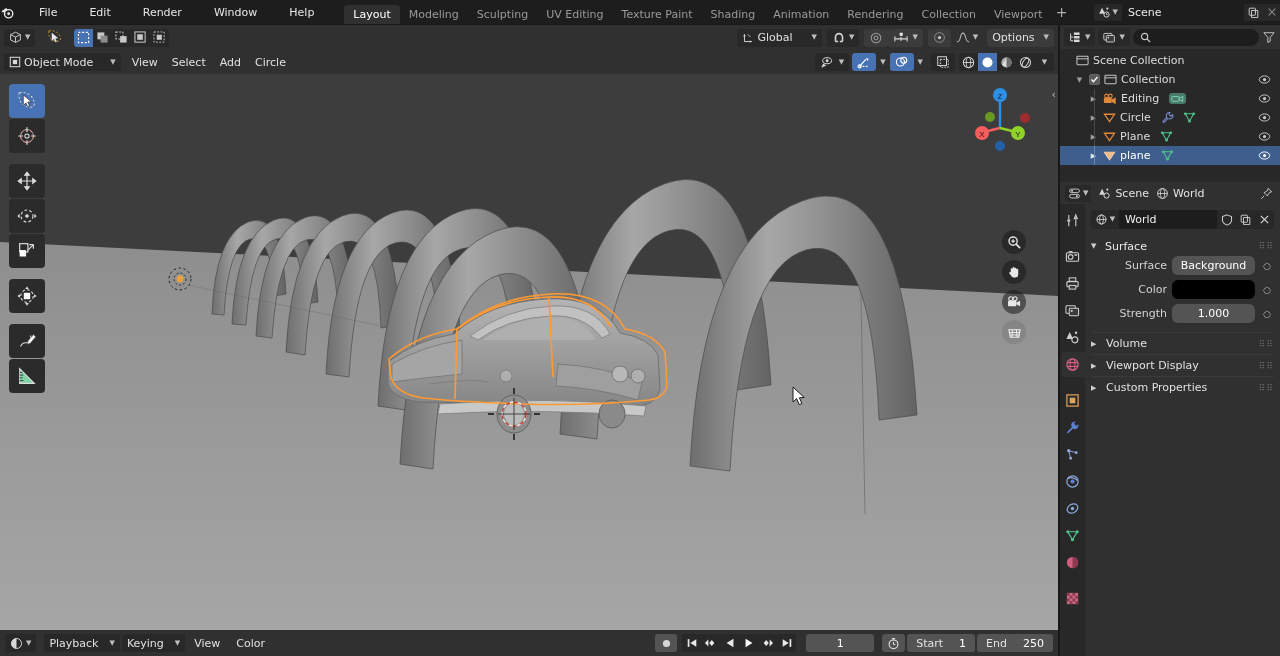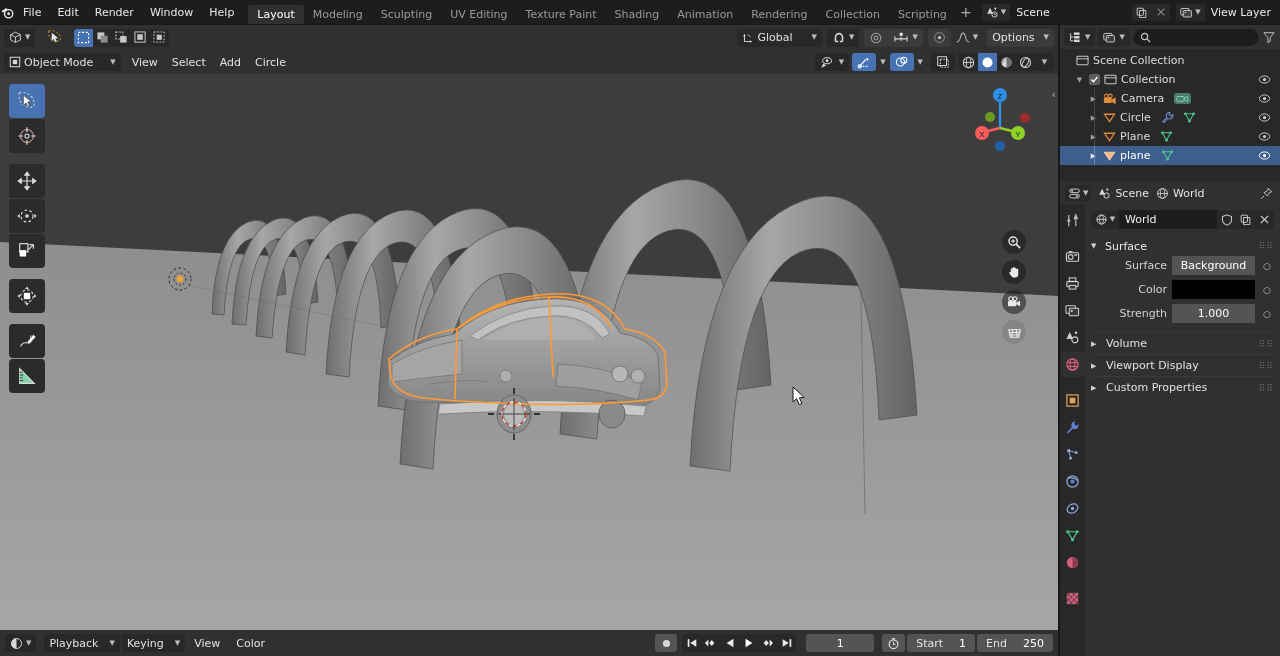--- a/index.html
+++ b/index.html
@@ -8,21 +8,21 @@
     background:#1d1d1d;
     font-family:"DejaVu Sans", sans-serif;
     font-size:11px; color:#e5e5e5;
     -webkit-font-smoothing:antialiased;
   }
   .app { position:relative; width:1280px; height:656px; background:#181818; }
 
   
   .topbar {
     position:absolute; left:0; top:0; width:1280px; height:24px;
-    background:#1d1d1d; display:flex; align-items:center; gap:0;
+    background:#1d1d1d; display:flex; align-items:center; gap:16px;
   }
   .blender-logo { width:26px; height:24px; display:flex; align-items:center; justify-content:center; }
   .menu-item {
     height:24px; padding:0 8px; display:flex; align-items:center;
     color:#e5e5e5; font-size:11px; white-space:nowrap; cursor:default;
   }
   .wsp-tabs { display:flex; align-items:flex-end; height:24px; margin-left:6px; }
   .wsp-tab {
     height:19px; padding:0 9px; display:flex; align-items:center;
     font-size:11px; color:#9a9a9a; border-radius:3px 3px 0 0; white-space:nowrap;
@@ -121,21 +121,21 @@
   .id-row .nm { flex:1; height:19px; background:#1d1d1d; display:flex; align-items:center; padding:0 6px; font-size:11px; color:#eee; }
   .id-row .sq { width:19px; height:19px; background:#282828; display:flex; align-items:center; justify-content:center; }
   .id-row .sq.r { border-radius:0 3px 3px 0; }
   .panel-head { display:flex; align-items:center; gap:5px; height:20px; font-size:11px; color:#e8e8e8; }
   .panel-head .tri { font-size:7px; color:#cfcfcf; width:9px; }
   .dots { margin-left:auto; color:#6c6c6c; font-size:9px; letter-spacing:1px; }
   .usenodes { height:19px; background:#4772b3; border-radius:3px; display:flex; align-items:center; justify-content:center; position:relative; font-size:11px; color:#fff; margin:3px 0 8px 0; }
   .usenodes .lic { position:absolute; left:6px; }
   .prow { display:flex; align-items:center; height:19px; margin-bottom:5px; gap:5px; }
   .prow .plabel { width:76px; text-align:right; font-size:11px; color:#d2d2d2; }
-  .prow .pfield { flex:1; height:19px; background:#545454; border-radius:0; display:flex; align-items:center; justify-content:center; font-size:11px; color:#fff; }
+  .prow .pfield { flex:1; height:19px; background:#545454; border-radius:6px; display:flex; align-items:center; justify-content:center; font-size:11px; color:#fff; }
   .prow .pfield.dark { background:#000; }
   .prow .dot { width:14px; height:19px; display:flex; align-items:center; justify-content:center; color:#b9b9b9; font-size:9px; }
   .sub-panel { height:22px; display:flex; align-items:center; gap:6px; font-size:11px; color:#e0e0e0; border-top:1px solid #3a3a3a; }
   .sub-panel .tri { font-size:7px; color:#cfcfcf; width:9px; }
   svg { display:block; }
 </style>
 </head>
 <body>
 
 <div class="app">
@@ -157,21 +157,21 @@
     <div class="wsp-tabs">
       <div class="wsp-tab active">Layout</div>
       <div class="wsp-tab">Modeling</div>
       <div class="wsp-tab">Sculpting</div>
       <div class="wsp-tab">UV Editing</div>
       <div class="wsp-tab">Texture Paint</div>
       <div class="wsp-tab">Shading</div>
       <div class="wsp-tab">Animation</div>
       <div class="wsp-tab">Rendering</div>
       <div class="wsp-tab">Collection</div>
-      <div class="wsp-tab">Scripting</div>
+      <div class="wsp-tab">Viewport</div>
       <div class="wsp-plus">+</div>
     </div>
 
     <div class="scene-block">
       <div class="id-pulldown">
         <svg width="13" height="13" viewBox="0 0 16 16">
           <path d="M5 2 L8.6 9.5 L1.5 9.5 Z" fill="#d6d6d6"></path>
           <circle cx="11.5" cy="3.2" r="1.3" fill="#d6d6d6"></circle>
           <circle cx="10.5" cy="10.5" r="3.2" fill="none" stroke="#d6d6d6" stroke-width="1.2"></circle>
           <path d="M10.5 8.6 v2 h1.6" stroke="#d6d6d6" stroke-width="1" fill="none"></path>
@@ -747,21 +747,21 @@
         <span class="tree-line"></span>
         <span class="disc">▶</span>
         <span>
           <svg width="14" height="12" viewBox="0 0 16 13">
               <rect x="1" y="5" width="9" height="6" rx="1" fill="#e08a3c"></rect>
               <path d="M10 7 l4.5 -2.5 v8 l-4.5 -2.5 z" fill="#e08a3c"></path>
               <circle cx="4" cy="3" r="2.1" fill="none" stroke="#e08a3c" stroke-width="1.3"></circle>
               <circle cx="8.4" cy="3" r="2.1" fill="none" stroke="#e08a3c" stroke-width="1.3"></circle>
             </svg>
         </span>
-        <span>Camera</span>
+        <span>Editing</span>
         <span style="margin-left:6px;background:#4a7a6a;border-radius:3px;padding:0 2px;display:flex">
           <svg width="13" height="11" viewBox="0 0 16 13">
               <rect x="1" y="4" width="9" height="6" rx="1" fill="none" stroke="#7fd3b5" stroke-width="1.2"></rect>
               <path d="M10 6 l4.5 -2 v6 l-4.5 -2 z" fill="none" stroke="#7fd3b5" stroke-width="1.2"></path>
             </svg>
         </span>
         <span class="eye">
           <svg width="13" height="11" viewBox="0 0 16 12">
               <ellipse cx="8" cy="6" rx="6.4" ry="4.4" fill="none" stroke="#c8c8c8" stroke-width="1.2"></ellipse>
               <circle cx="8" cy="6" r="2" fill="#c8c8c8"></circle>

